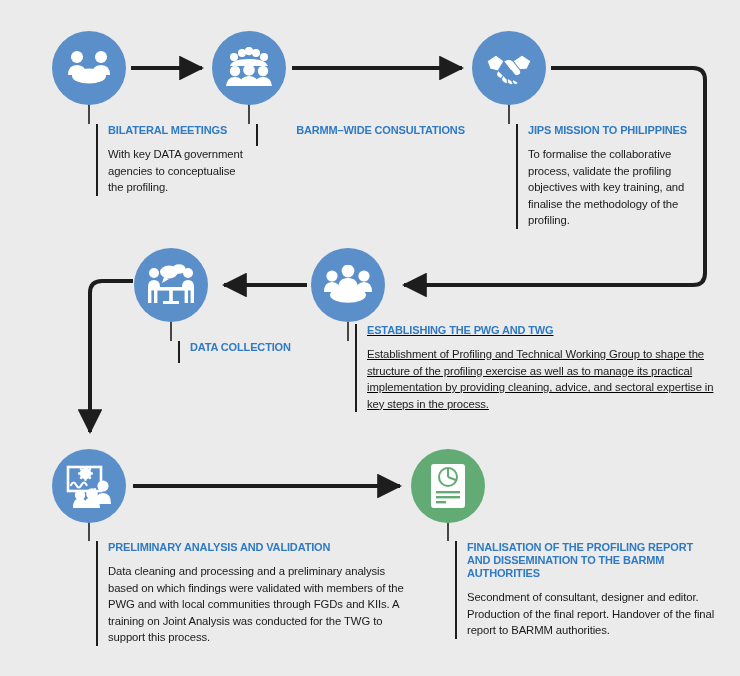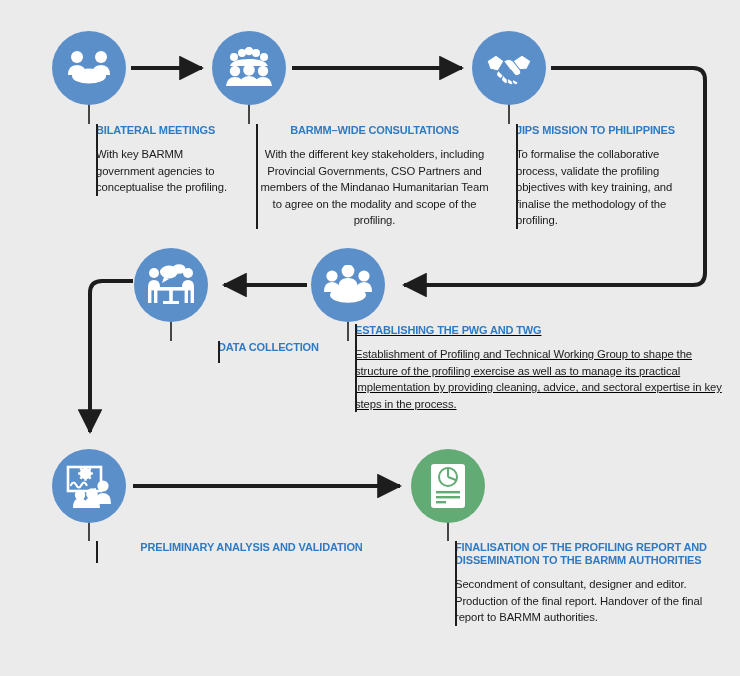--- a/index.html
+++ b/index.html
@@ -24,21 +24,21 @@
   .circle.blue{background:#5b8fca;}
   .circle.green{background:#62ab74;}
   .circle svg{display:block;}
 
   
   .block{position:absolute;box-sizing:border-box;}
   .block .rule{
     position:absolute;left:0;top:0;width:2px;height:100%;
     background:#1d1d1d;
   }
-  .block .inner{}
+  .block .inner{padding-left:12px;}
   .title{
     color:#2f7ac3;
     font-weight:bold;
     font-size:11px;
     letter-spacing:-0.15px;
     line-height:13px;
     margin:0 0 9px 0;
     text-transform:uppercase;
     font-stretch:condensed;
   }
@@ -105,21 +105,21 @@
           <path d="M28 27 q0 -10 9 -10 q9 0 9 10 z"></path>
           <ellipse cx="25" cy="28" rx="17" ry="7.5"></ellipse>
         </g>
       </svg>
     </div>
   </div>
   <div class="block" style="left:96px;top:124px;width:148px;">
     <div class="rule"></div>
     <div class="inner">
       <p class="title">BILATERAL MEETINGS</p>
-      <p class="body">With key BARMM government agencies to conceptualise the profiling.</p>
+      <p class="body">With key DATA government agencies to conceptualise the profiling.</p>
     </div>
   </div>
 
   <div class="node" style="left:212px;top:31px;">
     <div class="circle blue">
       <svg width="50" height="42" viewBox="0 0 50 42" aria-hidden="true">
         <g fill="#ffffff">
           <circle cx="18" cy="6" r="4"></circle>
           <circle cx="32" cy="6" r="4"></circle>
           <circle cx="25" cy="4" r="4.2"></circle>
@@ -133,21 +133,20 @@
           <path d="M15 39 q1 -10 10 -10 q9 0 10 10 z"></path>
           <path d="M30 39 q1 -9 9 -9 q8 0 9 9 z"></path>
         </g>
       </svg>
     </div>
   </div>
   <div class="block" style="left:256px;top:124px;width:237px;text-align:center;">
     <div class="rule"></div>
     <div class="inner">
       <p class="title">BARMM–WIDE CONSULTATIONS</p>
-      <p class="body">With the different key stakeholders, including Provincial Governments, CSO Partners and members of the Mindanao Humanitarian Team to agree on the modality and scope of the profiling.</p>
     </div>
   </div>
 
   <div class="node" style="left:472px;top:31px;">
     <div class="circle blue">
       <svg width="48" height="36" viewBox="0 0 48 36" aria-hidden="true">
         <g fill="#ffffff" stroke="#5b8fca" stroke-width="1.1" stroke-linejoin="round">
           <path d="M2 11 L11 5 L19 11 L13 21 L5 19 Z"></path>
           <path d="M46 11 L37 5 L28 11 L33 20 L42 19 Z"></path>
           <path d="M19 11 q5 -3 9 0 l7 9 q2 3 -1 5 q-3 2 -5 -1 l-3 -4"></path>
@@ -184,21 +183,21 @@
           <rect x="2" y="24" width="9" height="3.4"></rect>
           <rect x="2" y="24" width="3.4" height="16"></rect>
           <rect x="39" y="24" width="9" height="3.4"></rect>
           <rect x="44.6" y="24" width="3.4" height="16"></rect>
           <rect x="8" y="27" width="3.4" height="13"></rect>
           <rect x="38.6" y="27" width="3.4" height="13"></rect>
         </g>
       </svg>
     </div>
   </div>
-  <div class="block" style="left:178px;top:341px;width:156px;margin-left:40px;">
+  <div class="block" style="left:178px;top:341px;width:156px;">
     <div class="rule"></div>
     <div class="inner">
       <p class="title">DATA COLLECTION</p>
     </div>
   </div>
 
   <div class="node" style="left:311px;top:248px;">
     <div class="circle blue">
       <svg width="50" height="40" viewBox="0 0 50 40" aria-hidden="true">
         <g fill="#ffffff">
@@ -238,24 +237,25 @@
           <circle cx="38" cy="22" r="5.6"></circle>
           <path d="M30 40 q0 -11 8 -11 q8 0 8 11 z"></path>
           <circle cx="15" cy="31" r="5.2"></circle>
           <path d="M8 44 q0 -10 7 -10 q7 0 7 10 z"></path>
           <circle cx="27" cy="30" r="5.8"></circle>
           <path d="M19 44 q0 -11 8 -11 q8 0 8 11 z"></path>
         </g>
       </svg>
     </div>
   </div>
-  <div class="block" style="left:96px;top:541px;width:311px;text-align:center;">
+  <div class="block" style="left:96px;top:541px;width:311px;">
     <div class="rule"></div>
     <div class="inner">
       <p class="title">PRELIMINARY ANALYSIS AND VALIDATION</p>
+      <p class="body">Data cleaning and processing and a preliminary analysis based on which findings were validated with members of the PWG and with local communities through FGDs and KIIs. A training on Joint Analysis was conducted for the TWG to support this process.</p>
     </div>
   </div>
 
   <div class="node" style="left:411px;top:449px;">
     <div class="circle green">
       <svg width="40" height="46" viewBox="0 0 40 46" aria-hidden="true">
         <rect x="3" y="1" width="34" height="44" rx="3" fill="#ffffff"></rect>
         <g fill="none" stroke="#62ab74" stroke-width="2">
           <circle cx="20" cy="14" r="9"></circle>
           <path d="M20 14 L20 5"></path>

